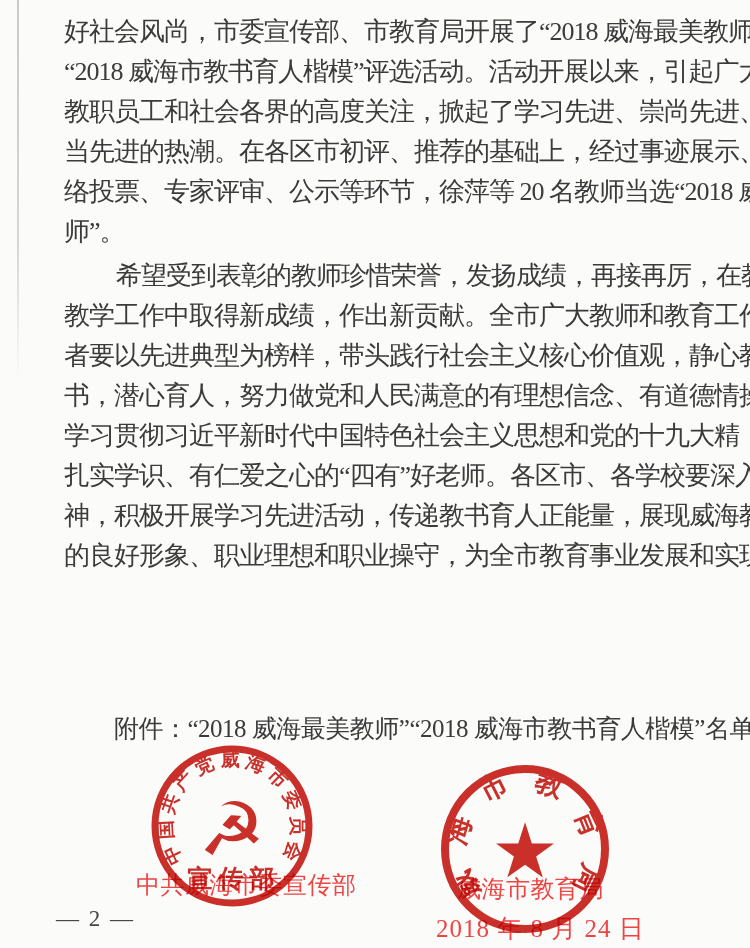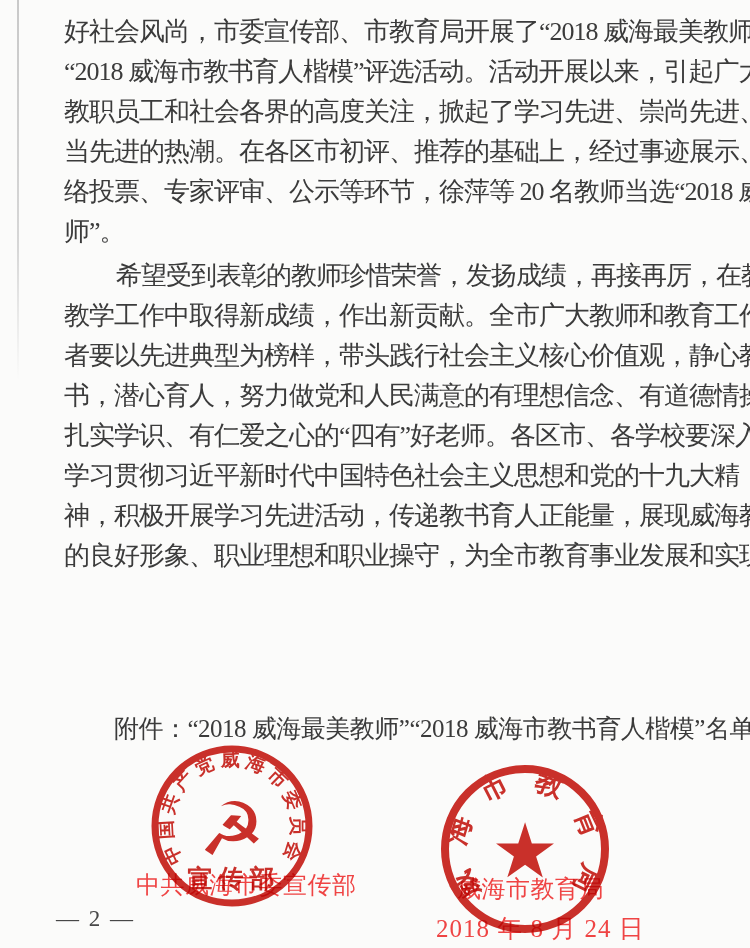--- a/index.html
+++ b/index.html
@@ -60,22 +60,22 @@
     <div class="line">好社会风尚，市委宣传部、市教育局开展了“2018 威海最美教师”、</div>
     <div class="line">“2018 威海市教书育人楷模”评选活动。活动开展以来，引起广大</div>
     <div class="line">教职员工和社会各界的高度关注，掀起了学习先进、崇尚先进、争</div>
     <div class="line">当先进的热潮。在各区市初评、推荐的基础上，经过事迹展示、网</div>
     <div class="line">络投票、专家评审、公示等环节，徐萍等 20 名教师当选“2018 威海</div>
     <div class="line short">师”。</div>
     <div class="line indent para-gap">希望受到表彰的教师珍惜荣誉，发扬成绩，再接再厉，在教育</div>
     <div class="line">教学工作中取得新成绩，作出新贡献。全市广大教师和教育工作</div>
     <div class="line">者要以先进典型为榜样，带头践行社会主义核心价值观，静心教</div>
     <div class="line">书，潜心育人，努力做党和人民满意的有理想信念、有道德情操、有</div>
+    <div class="line">学习贯彻习近平新时代中国特色社会主义思想和党的十九大精</div>
     <div class="line">扎实学识、有仁爱之心的“四有”好老师。各区市、各学校要深入</div>
-    <div class="line">学习贯彻习近平新时代中国特色社会主义思想和党的十九大精</div>
     <div class="line">神，积极开展学习先进活动，传递教书育人正能量，展现威海教师</div>
     <div class="line">的良好形象、职业理想和职业操守，为全市教育事业发展和实现现</div>
   </div>
 
   <div class="attachment">附件：“2018 威海最美教师”“2018 威海市教书育人楷模”名单</div>
 
   <div class="sig sig-left">中共威海市委宣传部</div>
   <div class="sig sig-right">威海市教育局</div>
   <div class="sig date-line">2018 年 8 月 24 日</div>
 

